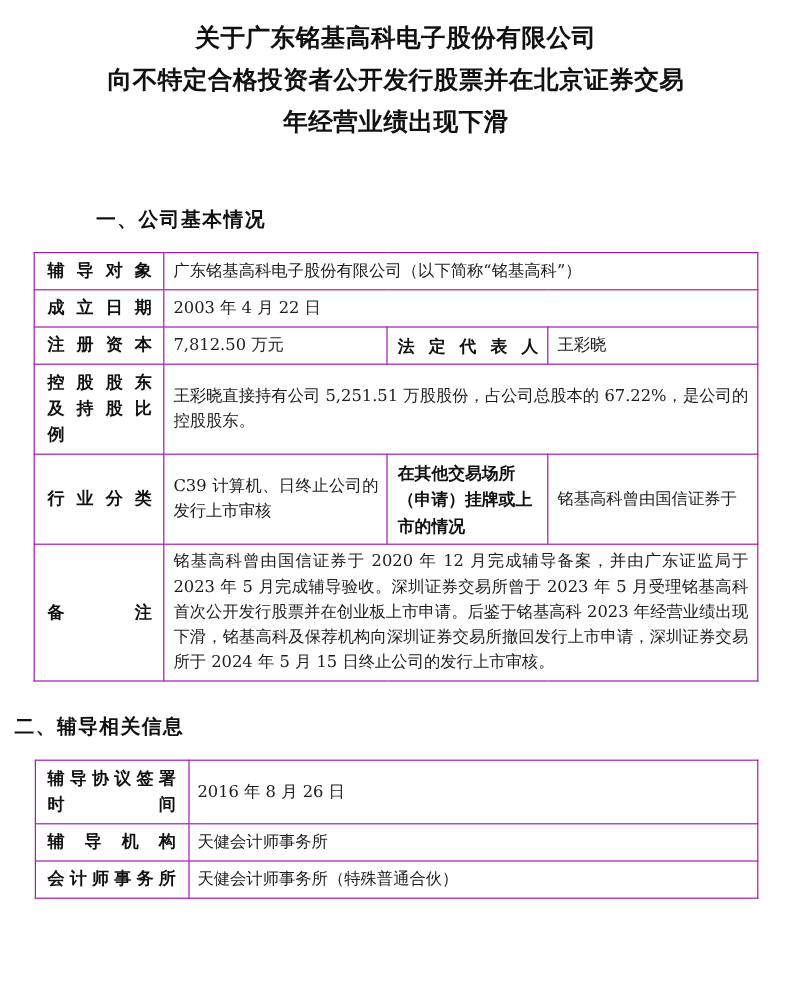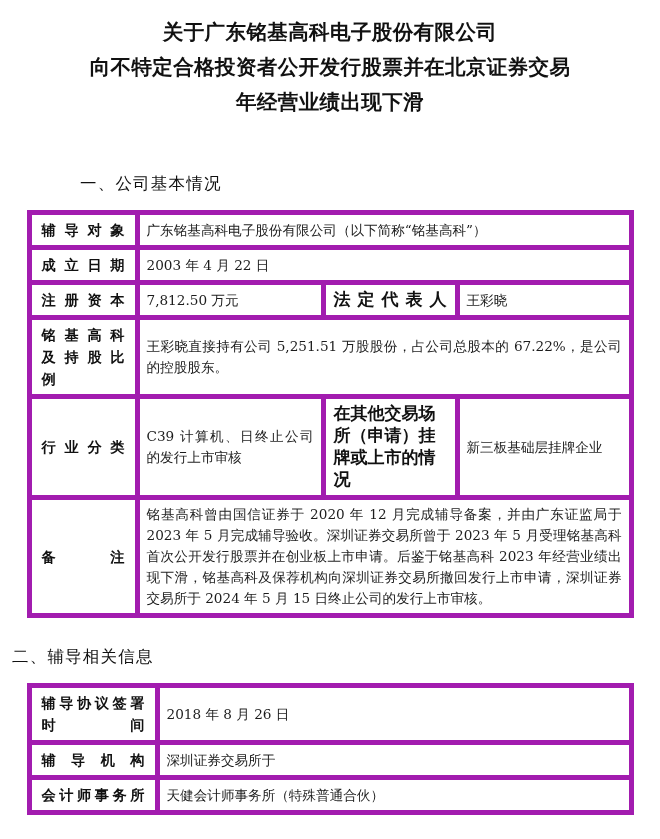--- a/index.html
+++ b/index.html
@@ -39,39 +39,39 @@
   .doc-title .tline.l2 {
     margin-left: -46px;
     margin-right: -46px;
   }
 
   
   .section-heading {
     margin: 0;
     padding-left: 80px;
     font-family: "Liberation Sans", sans-serif;
-    font-weight: 400;
+    font-weight: 700;
     font-size: 16.5px;
     line-height: 24px;
     letter-spacing: 1.2px;
     color: #111;
   }
   .h-sec1 { margin-top: 52px; margin-bottom: 15px; }
   .h-sec2 { margin-top: 26px; margin-bottom: 15px; padding-left: 12px; }
 
   
   .doc-table {
     width: 602px;
     margin: 0 auto;
     border-collapse: collapse;
     table-layout: fixed;
     background: #fff;
   }
   .doc-table td {
-    border: 5px solid #a21caf;
+    border: 1px solid #a21caf;
     padding: 4px 7px;
     vertical-align: middle;
     font-size: 13.6px;
     line-height: 21px;
     color: #1c1c1c;
     font-family: "DejaVu Serif", serif;
   }
 
   
   td.label {
@@ -95,21 +95,21 @@
     text-align-last: left;
   }
   td.value.just {
     text-align: justify;
     text-align-last: left;
   }
 
   td.sublabel {
     font-family: "Liberation Sans", sans-serif;
     font-weight: 700;
-    font-size: 17px;
+    font-size: 14px;
     color: #111;
     text-align: left;
     line-height: 22px;
     padding: 4px 8px;
   }
   td.sublabel.center {
     text-align: justify;
     text-align-last: justify;
   }
 
@@ -153,31 +153,31 @@
         <td class="value" colspan="3">2003 年 4 月 22 日</td>
       </tr>
       <tr>
         <td class="label">注册资本</td>
         <td class="value">7,812.50 万元</td>
         <td class="sublabel center">法定代表人</td>
         <td class="value">王彩晓</td>
       </tr>
       <tr>
         <td class="label">
-          <span class="lab-line">铭基高科</span>
+          <span class="lab-line">控股股东</span>
           <span class="lab-line">及持股比</span>
           <span class="lab-line">例</span>
         </td>
         <td class="value just" colspan="3">王彩晓直接持有公司 5,251.51 万股股份，占公司总股本的 67.22%，是公司的控股股东。</td>
       </tr>
       <tr>
         <td class="label">行业分类</td>
         <td class="value just">C39 计算机、日终止公司的发行上市审核</td>
         <td class="sublabel">在其他交易场所（申请）挂牌或上市的情况</td>
-        <td class="value">新三板基础层挂牌企业</td>
+        <td class="value">铭基高科曾由国信证券于</td>
       </tr>
       <tr>
         <td class="label">备注</td>
         <td class="value remark-text" colspan="3">铭基高科曾由国信证券于 2020 年 12 月完成辅导备案，并由广东证监局于 2023 年 5 月完成辅导验收。深圳证券交易所曾于 2023 年 5 月受理铭基高科首次公开发行股票并在创业板上市申请。后鉴于铭基高科 2023 年经营业绩出现下滑，铭基高科及保荐机构向深圳证券交易所撤回发行上市申请，深圳证券交易所于 2024 年 5 月 15 日终止公司的发行上市审核。</td>
       </tr>
     </tbody>
   </table>
 
   <h2 class="section-heading h-sec2">二、辅导相关信息</h2>
 
@@ -185,25 +185,25 @@
     <colgroup>
       <col class="c-label">
       <col style="width:474px">
     </colgroup>
     <tbody>
       <tr>
         <td class="label">
           <span class="lab-line">辅导协议签署</span>
           <span class="lab-line">时　　　　间</span>
         </td>
-        <td class="value">2018 年 8 月 26 日</td>
+        <td class="value">2016 年 8 月 26 日</td>
       </tr>
       <tr>
         <td class="label">辅导机构</td>
-        <td class="value">深圳证券交易所于</td>
+        <td class="value">天健会计师事务所</td>
       </tr>
       <tr>
         <td class="label">会计师事务所</td>
         <td class="value">天健会计师事务所（特殊普通合伙）</td>
       </tr>
     </tbody>
   </table>
 
 </div>
 

